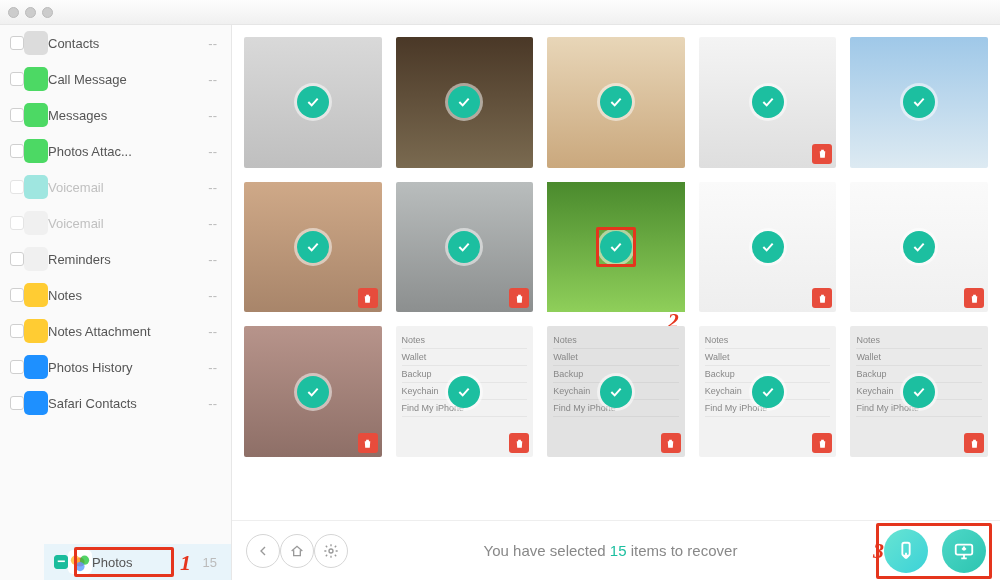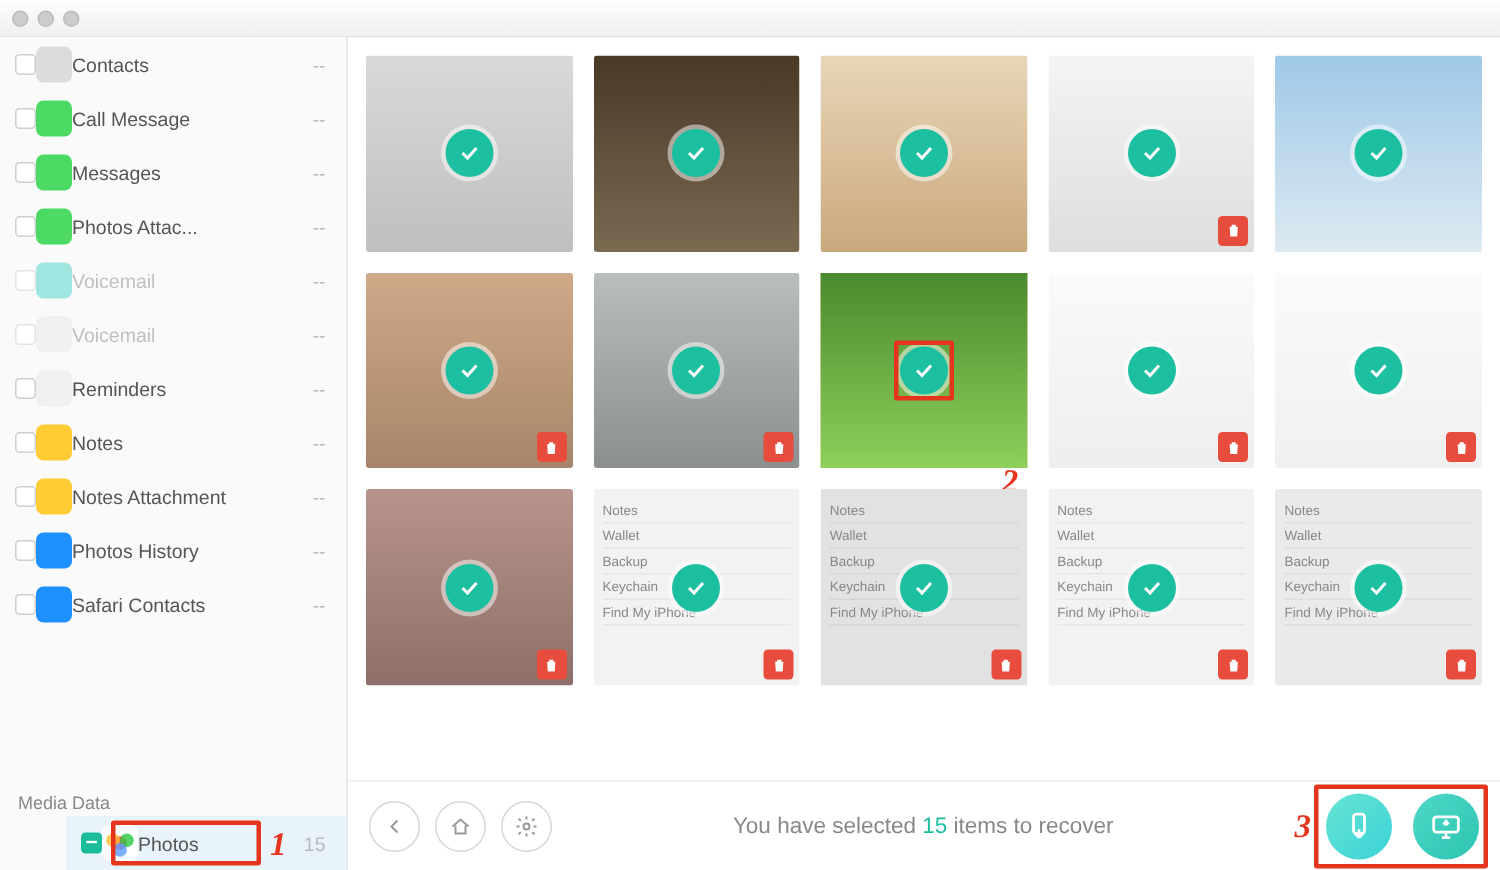--- a/index.html
+++ b/index.html
@@ -37,21 +37,21 @@
 
   .grid { flex:1; overflow:hidden; padding: 12px 12px 0 12px; display:grid; grid-template-columns: repeat(5, 1fr); gap: 14px 14px; align-content:start; }
   .thumb { position:relative; width: 100%; padding-top: 95%; border-radius:2px; overflow:hidden; }
   .thumb .img { position:absolute; inset:0; }
   .check { position:absolute; width:32px; height:32px; border-radius:50%; background:#1cbfa0; left:50%; top:50%; transform:translate(-50%,-50%); display:flex; align-items:center; justify-content:center; box-shadow:0 0 0 3px rgba(255,255,255,0.5); }
   .check svg { width:16px; height:16px; stroke:#fff; stroke-width:3; fill:none; }
   .trash { position:absolute; right:4px; bottom:4px; width:20px; height:20px; border-radius:3px; background:#e74c3c; display:flex; align-items:center; justify-content:center; }
   .trash svg { width:11px; height:11px; fill:#fff; }
   .thumb .overlay-box { position:absolute; left:50%; top:50%; transform:translate(-50%,-50%); width:40px; height:40px; }
 
-  .footer { height: 60px; border-top:1px solid #eee; display:flex; align-items:center; padding:0 14px; gap:10px; }
+  .footer { height: 60px; border-top:1px solid #eee; display:flex; align-items:center; padding:0 14px; gap:0; }
   .fbtn { width:34px; height:34px; border-radius:50%; border:1.5px solid #d6d6d6; display:flex; align-items:center; justify-content:center; color:#999; background:#fff; }
   .fbtn svg { width:16px; height:16px; stroke:#999; fill:none; stroke-width:2; }
   .status { flex:1; text-align:center; font-size:15px; color:#888; }
   .status .count { color:#1cbfa0; }
   .export-group { display:flex; gap:14px; align-items:center; position:relative; }
   .ebtn { width:44px; height:44px; border-radius:50%; display:flex; align-items:center; justify-content:center; }
   .ebtn.device { background: linear-gradient(135deg,#67e4d2,#3bd2d8); }
   .ebtn.computer { background: linear-gradient(135deg,#4ed8c8,#2cc4b0); }
   .ebtn svg { width:22px; height:22px; stroke:#fff; fill:none; stroke-width:2; }
   .export-box { position:absolute; left:-8px; top:-6px; right:-6px; bottom:-6px; }
@@ -135,21 +135,20 @@
             <span class="label">Photos History</span>
             <span class="dash">--</span>
           </div>
           <div class="side-row">
             <div class="chk"></div>
             <div class="icon" style="background:#1e90ff"></div>
             <span class="label">Safari Contacts</span>
             <span class="dash">--</span>
           </div>
         </div>
-      <div class="cat-header">Media Data</div>
       <div class="side-row selected" style="position:relative">
         <div class="chk"></div>
         <div class="icon" style="background:#fff; position:relative">
           <svg viewBox="0 0 24 24" width="22" height="22">
               <circle cx="12" cy="12" r="5" fill="#ff5e57"></circle>
               <circle cx="7" cy="10" r="5" fill="#ffbd2e" opacity="0.8"></circle>
               <circle cx="17" cy="10" r="5" fill="#28c840" opacity="0.8"></circle>
               <circle cx="12" cy="17" r="5" fill="#5b9dff" opacity="0.8"></circle>
             </svg>
         </div>

